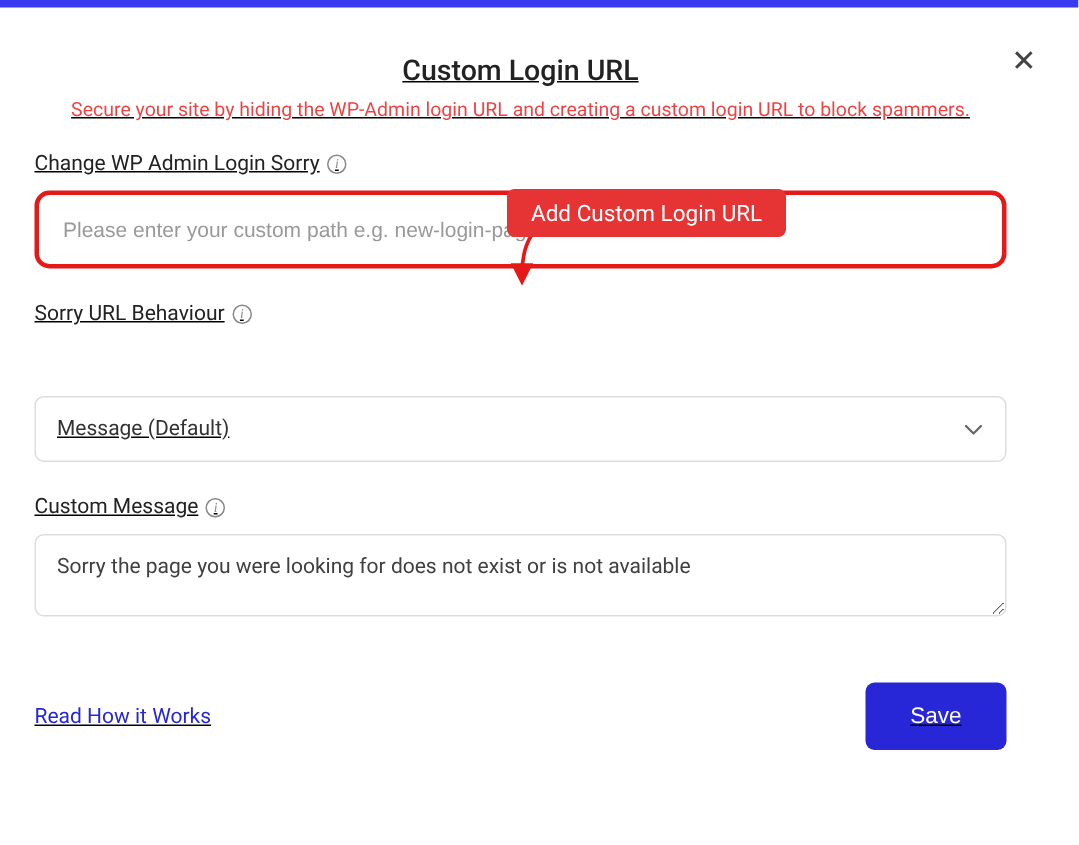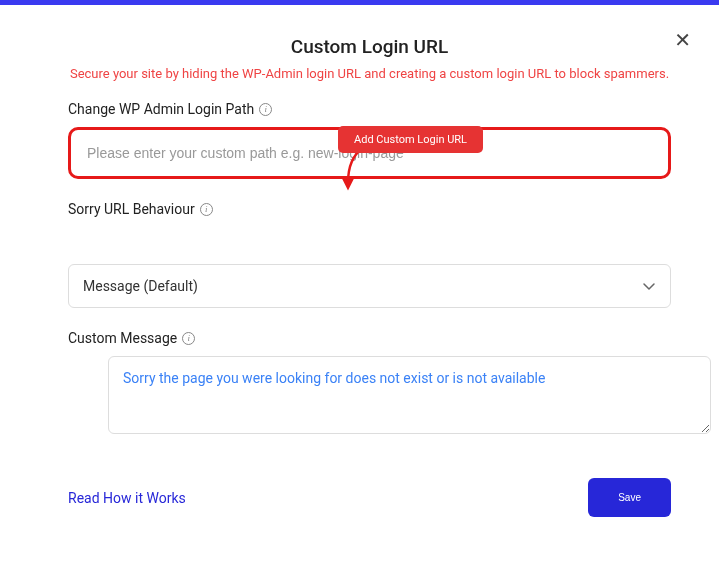--- a/index.html
+++ b/index.html
@@ -19,21 +19,22 @@
       position: absolute;
       top: 28px;
       right: 28px;
       font-size: 20px;
       color: #444;
       cursor: pointer;
       background: none;
       border: none;
     }
     .modal {
-      padding: 30px 48px 20px 68px;
+      padding: 30px 48px 20px 23px;
+      text-decoration: underline;
     }
     .header {
       text-align: center;
       margin-bottom: 20px;
     }
     .title {
       font-size: 19px;
       font-weight: 500;
       color: #222;
       margin-bottom: 8px;
@@ -96,59 +97,58 @@
     }
     .chevron {
       width: 14px;
       height: 14px;
     }
     .chevron svg { display: block; }
     .textarea-input {
       width: 100%;
       padding: 13px 14px;
       font-size: 14px;
-      color: #3b82f6;
+      color: #404040;
       border: 1px solid #ddd;
       border-radius: 6px;
       outline: none;
       resize: both;
-      height: 78px;
+      height: 55px;
       font-family: inherit;
-      margin-left: 40px;
     }
     .footer {
       display: flex;
       justify-content: space-between;
       align-items: center;
       margin-top: 40px;
       gap: 16px;
     }
     .link {
       color: #2727d8;
       font-size: 14px;
       cursor: pointer;
     }
     .btn-primary {
       background: #2727d8;
       color: #fff;
       border: none;
       padding: 14px 30px;
-      font-size: 10px;
+      font-size: 15px;
       border-radius: 6px;
       cursor: pointer;
     }
     
     .callout {
       position: absolute;
       top: 126px;
       left: 338px;
       background: #e63333;
       color: #fff;
       padding: 7px 16px;
-      font-size: 11px;
+      font-size: 15px;
       border-radius: 5px;
       z-index: 5;
       white-space: nowrap;
     }
     .arrow {
       position: absolute;
       top: 143px;
       left: 338px;
       width: 30px;
       height: 50px;
@@ -177,21 +177,21 @@
 
 <div class="modal">
 
   <div class="header">
     <h2 class="title">Custom Login URL</h2>
     <p class="subtitle">Secure your site by hiding the WP-Admin login URL and creating a custom login URL to block spammers.</p>
   </div>
 
   <div class="form-group">
     <div class="label">
-      <span>Change WP Admin Login Path</span>
+      <span>Change WP Admin Login Sorry</span>
       <span class="info-icon">i</span>
     </div>
     <div class="input-wrapper highlighted">
       <input type="text" class="text-input" placeholder="Please enter your custom path e.g. new-login-page" style="">
     </div>
   </div>
 
   <div class="form-group">
     <div class="label">
       <span>Sorry URL Behaviour</span>

